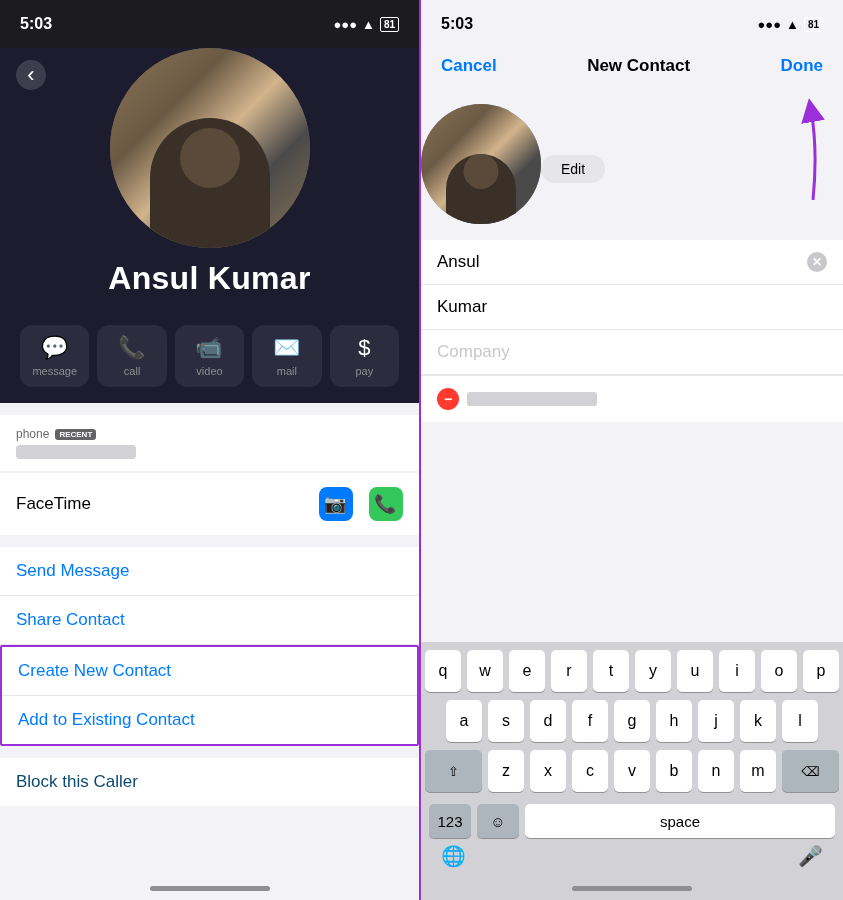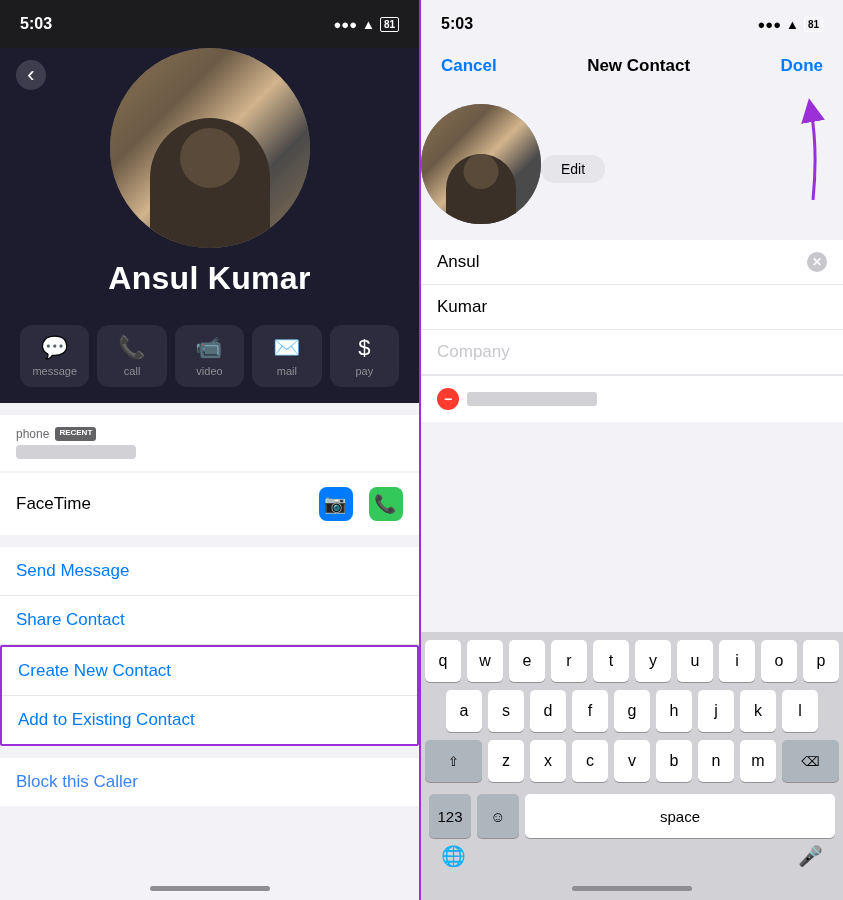--- a/index.html
+++ b/index.html
@@ -165,20 +165,21 @@
       background: #fff;
       margin-top: 12px;
       padding: 12px 16px;
     }
 
     .detail-label {
       font-size: 12px;
       color: #6c6c70;
       margin-bottom: 4px;
       display: flex;
+      align-items: center;
       gap: 6px;
     }
 
     .recent-badge {
       background: #636366;
       color: #fff;
       font-size: 8px;
       padding: 1px 4px;
       border-radius: 3px;
       font-weight: 700;
@@ -238,21 +239,21 @@
       color: #007aff;
       font-size: 17px;
       border-bottom: 0.5px solid #e5e5ea;
     }
 
     .action-item:last-child {
       border-bottom: none;
     }
 
     .action-item.red {
-      color: #3b82f6;
+      color: #0c4a6e;
       background: #fff;
       margin-top: 12px;
       border-bottom: none;
     }
 
     .home-indicator-left {
       height: 24px;
       display: flex;
       align-items: center;
       justify-content: center;
@@ -494,21 +495,21 @@
     .kb-bottom-row {
       display: flex;
       justify-content: space-between;
       padding: 4px 4px 0;
       gap: 6px;
     }
 
     .kb-bottom-key {
       background: #adb5bd;
       border-radius: 5px;
-      height: 44px;
+      height: 34px;
       display: flex;
       align-items: center;
       justify-content: center;
       font-size: 15px;
       color: #000;
       box-shadow: 0 1px 0 rgba(0,0,0,0.3);
     }
 
     .kb-bottom-key.num {
       min-width: 42px;

